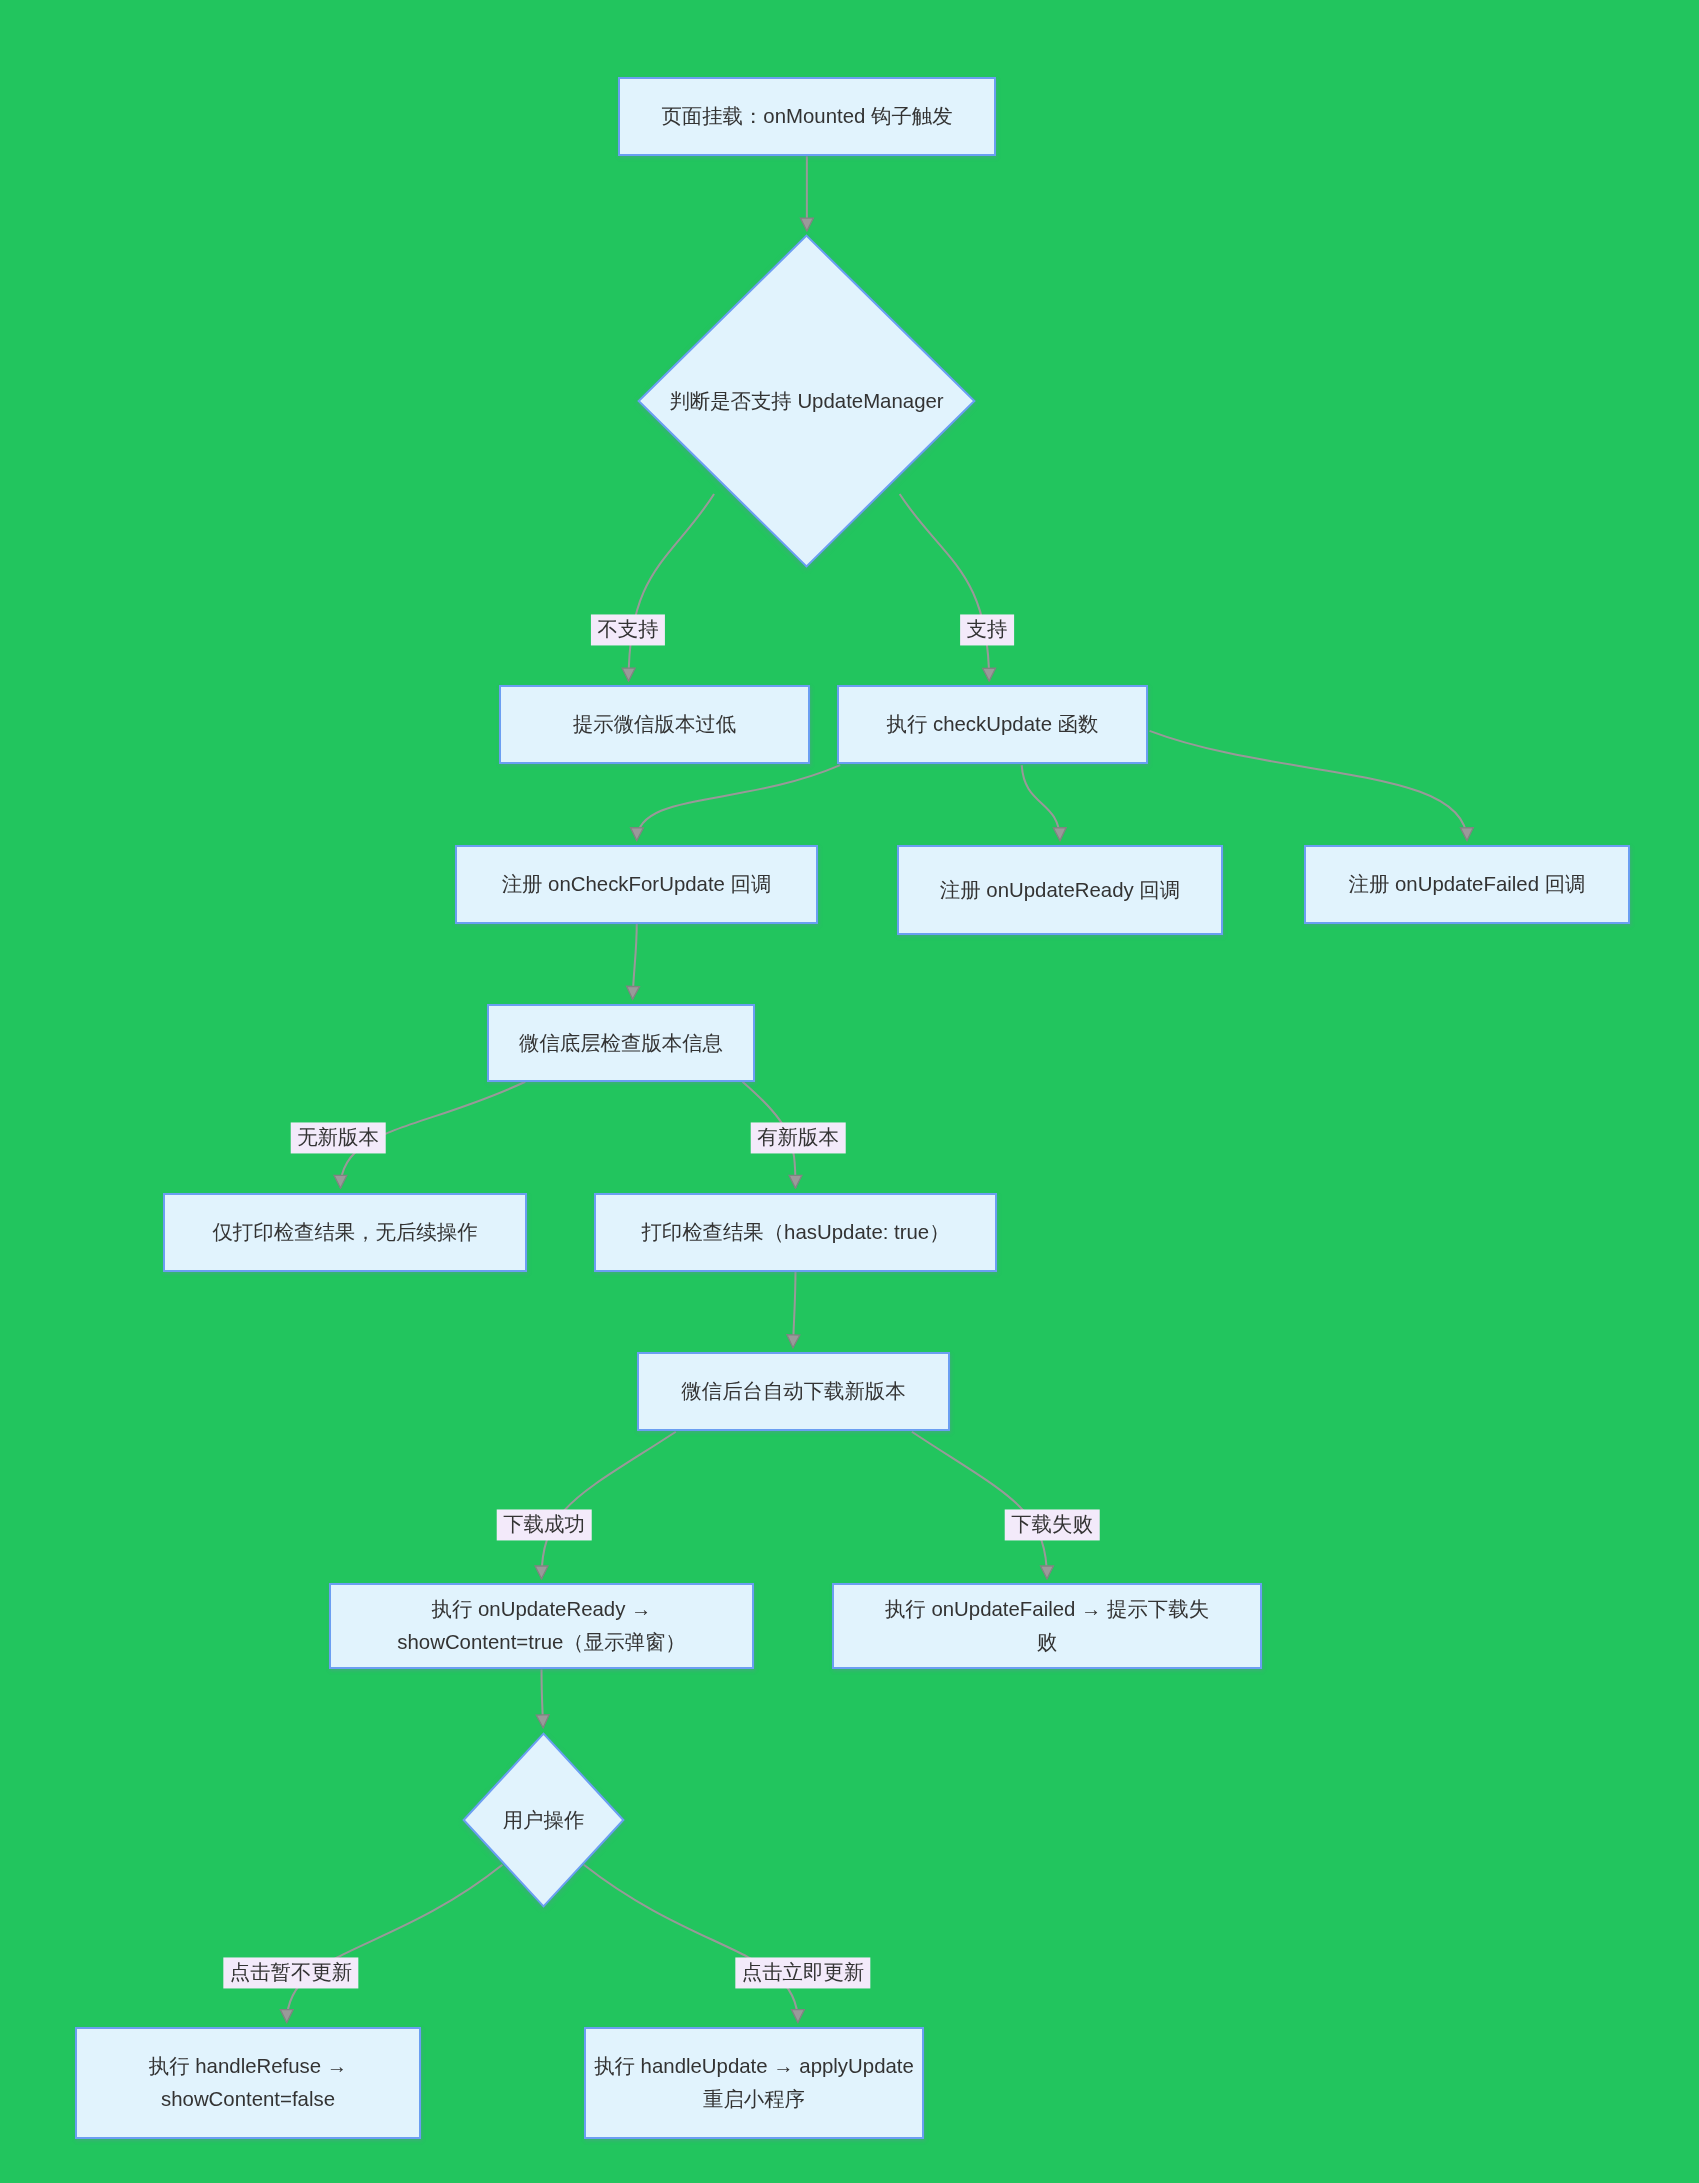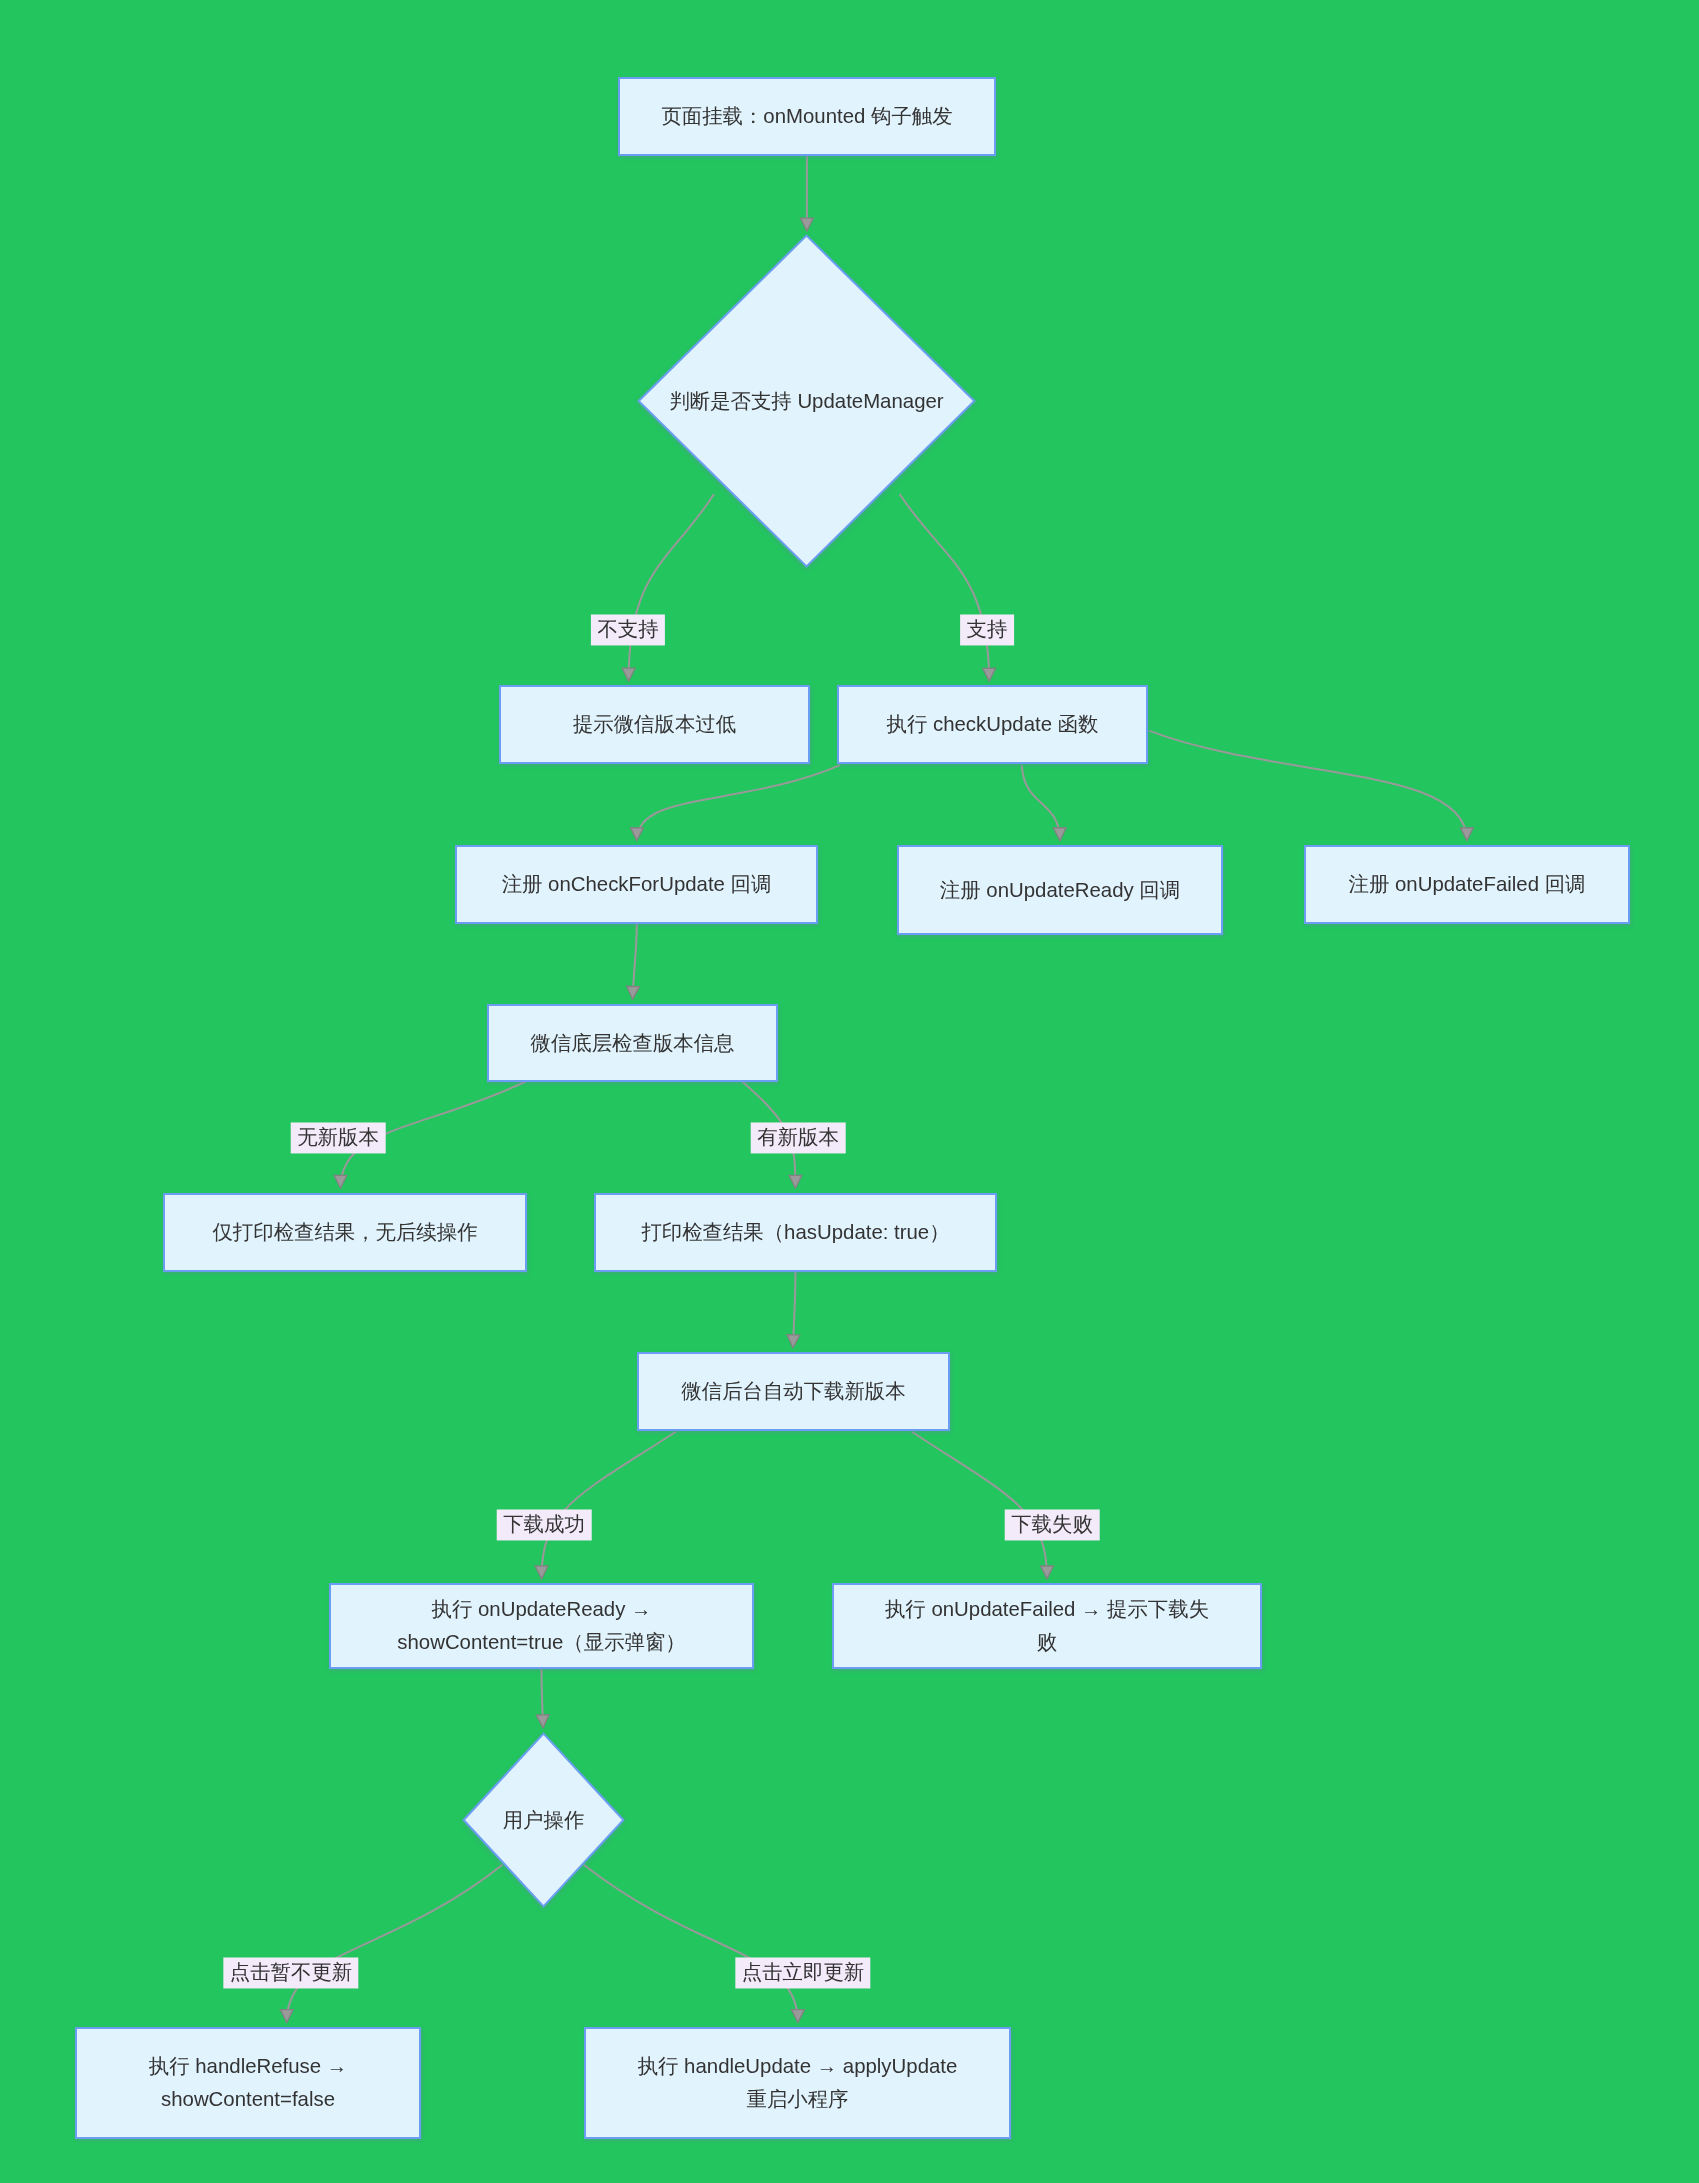--- a/index.html
+++ b/index.html
@@ -105,21 +105,21 @@
   </div>
 
   <div class="node rect" style="left:897px;top:845px;width:326px;height:90px;">
     <div>注册 onUpdateReady 回调</div>
   </div>
 
   <div class="node rect" style="left:1304px;top:845px;width:326px;height:79px;">
     <div>注册 onUpdateFailed 回调</div>
   </div>
 
-  <div class="node rect" style="left:487px;top:1004px;width:291px;height:78px;">
+  <div class="node rect" style="left:487px;top:1004px;width:268px;height:78px;">
     <div>微信底层检查版本信息</div>
   </div>
 
   <div class="node rect" style="left:163px;top:1193px;width:364px;height:79px;">
     <div>仅打印检查结果，无后续操作</div>
   </div>
 
   <div class="node rect" style="left:594px;top:1193px;width:403px;height:79px;">
     <div>打印检查结果（hasUpdate: true）</div>
   </div>
@@ -143,21 +143,21 @@
       <polygon points="100,2 198,108 100,214 2,108" fill="#e1f3fd" stroke="#6b9ef2" stroke-width="2.5"></polygon>
     </svg>
     <div class="lbl">用户操作</div>
   </div>
 
   <div class="node rect" style="left:75px;top:2027px;width:346px;height:112px;">
     <div>执行 handleRefuse →
 showContent=false</div>
   </div>
 
-  <div class="node rect" style="left:584px;top:2027px;width:427px;height:112px;">
+  <div class="node rect" style="left:584px;top:2027px;width:340px;height:112px;">
     <div>执行 handleUpdate → applyUpdate
 重启小程序</div>
   </div>
 
   <div class="edge-label" style="left:628px;top:630px;">不支持</div>
   <div class="edge-label" style="left:987px;top:630px;">支持</div>
   <div class="edge-label" style="left:338px;top:1138px;">无新版本</div>
   <div class="edge-label" style="left:798px;top:1138px;">有新版本</div>
   <div class="edge-label" style="left:544px;top:1525px;">下载成功</div>
   <div class="edge-label" style="left:1052px;top:1525px;">下载失败</div>

